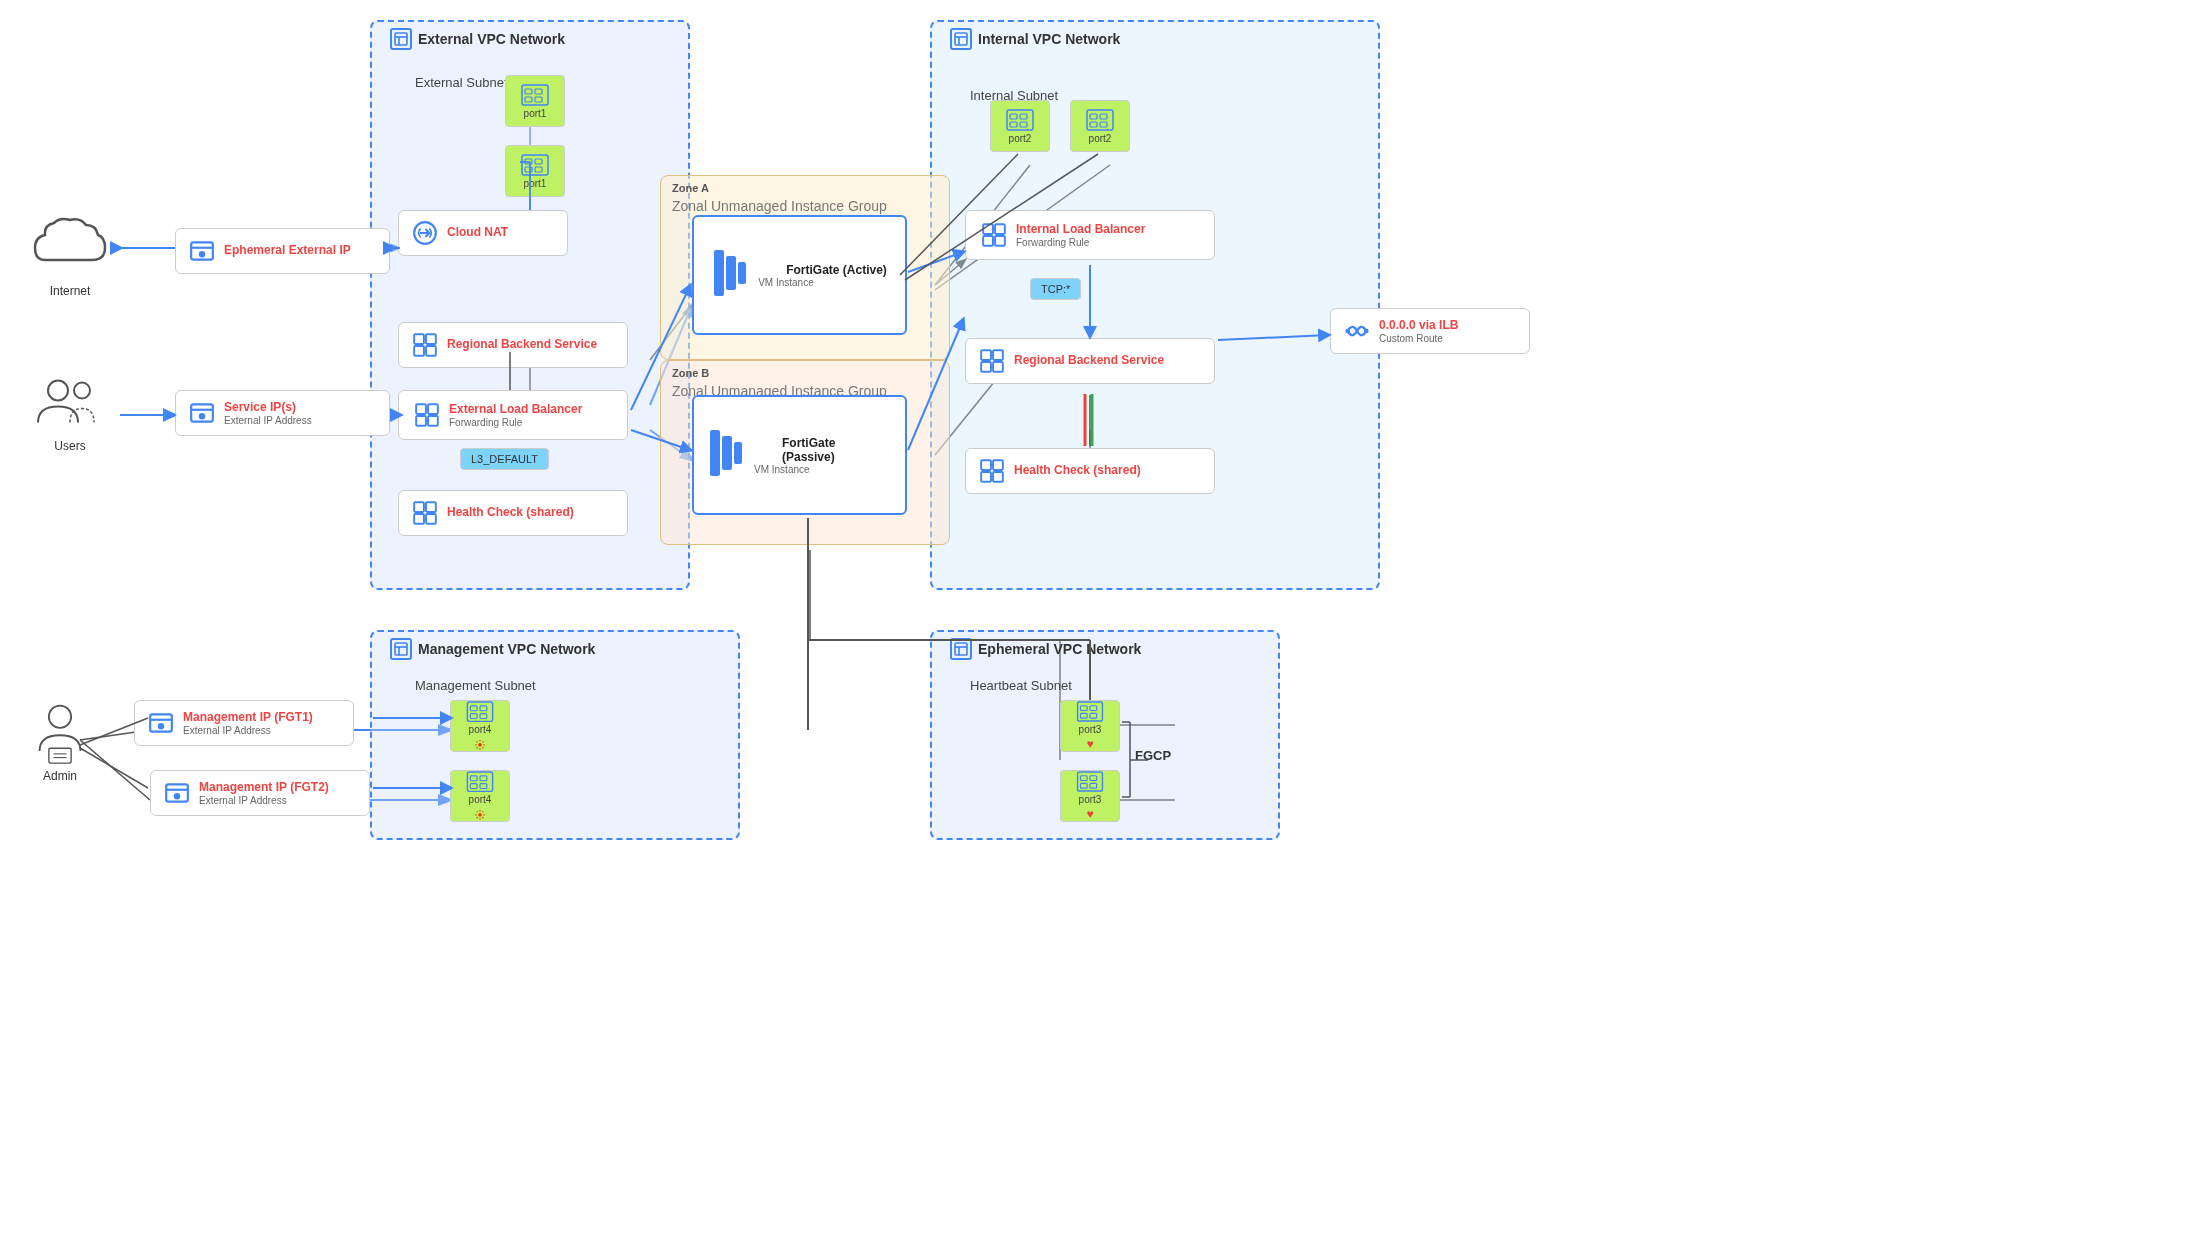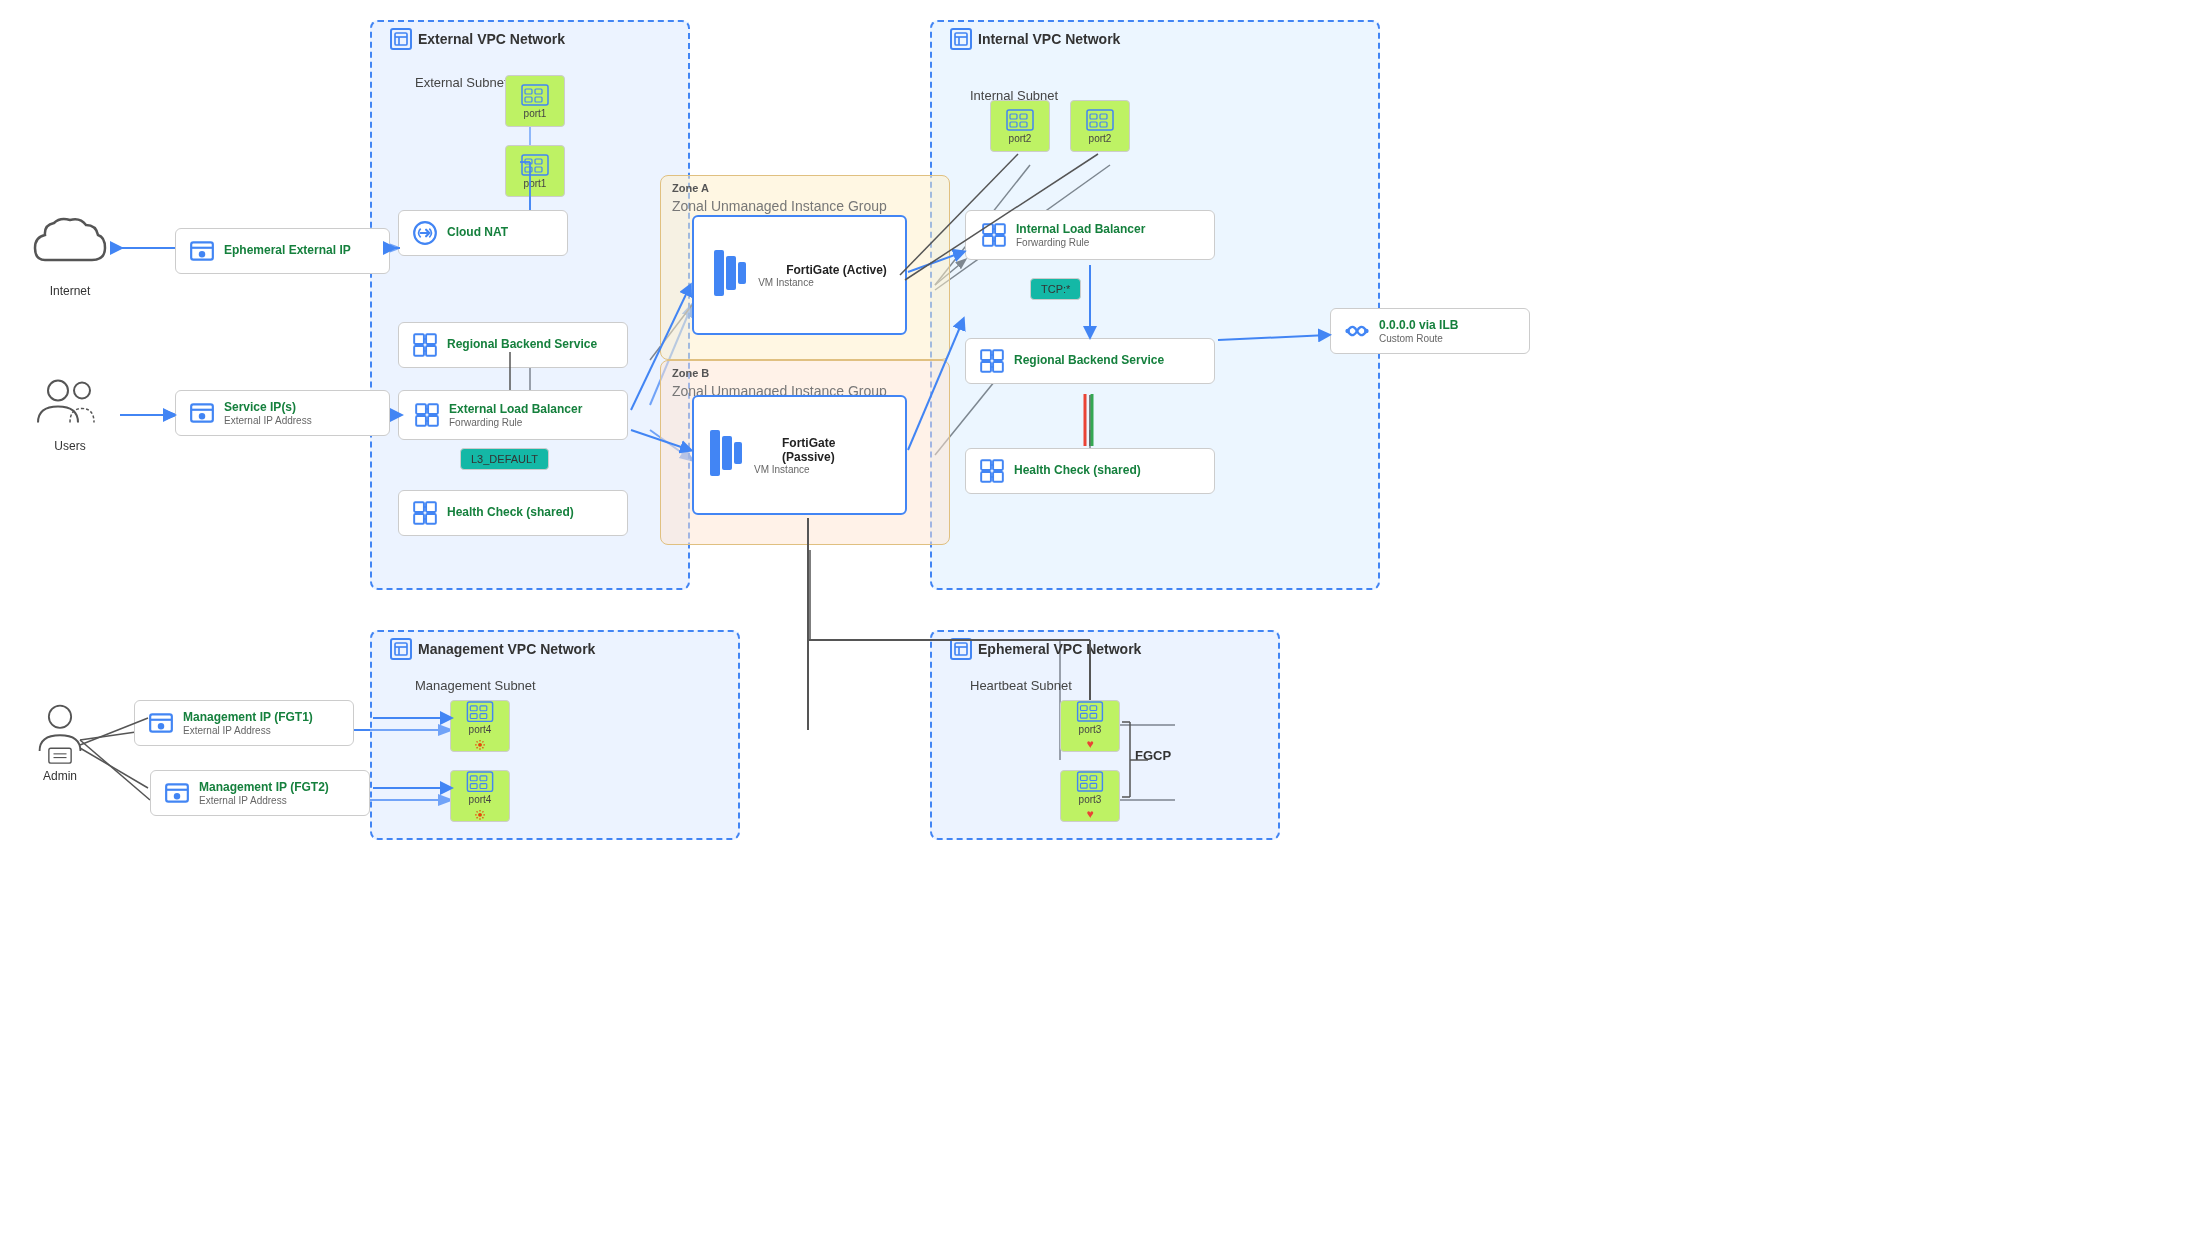--- a/index.html
+++ b/index.html
@@ -106,21 +106,21 @@
       justify-content: center;
       color: #4285f4;
     }
     .node-text {
       display: flex;
       flex-direction: column;
     }
     .node-title {
       font-size: 12px;
       font-weight: 600;
-      color: #15803d;
+      color: #ef4444;
       line-height: 1.3;
     }
     .node-subtitle {
       font-size: 10px;
       color: #666;
     }
     
     .port-box {
       position: absolute;
       background: #bef264;
@@ -201,21 +201,21 @@
     .admin-icon {
       position: absolute;
       display: flex;
       flex-direction: column;
       align-items: center;
       gap: 4px;
     }
     
     .rule-box {
       position: absolute;
-      background: #14b8a6;
+      background: #7dd3fc;
       border: 1.5px solid #ccc;
       border-radius: 4px;
       padding: 4px 10px;
       font-size: 11px;
       color: #333;
       font-weight: 500;
     }
     
     .fgcp-label {
       position: absolute;

